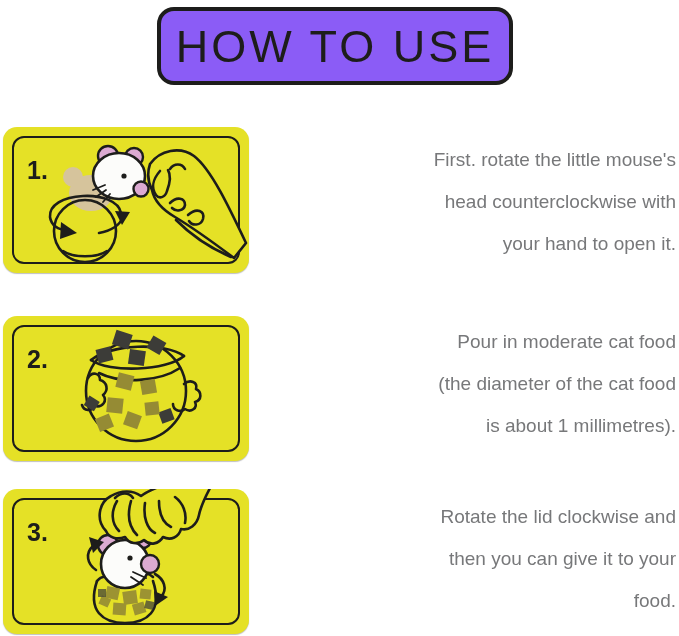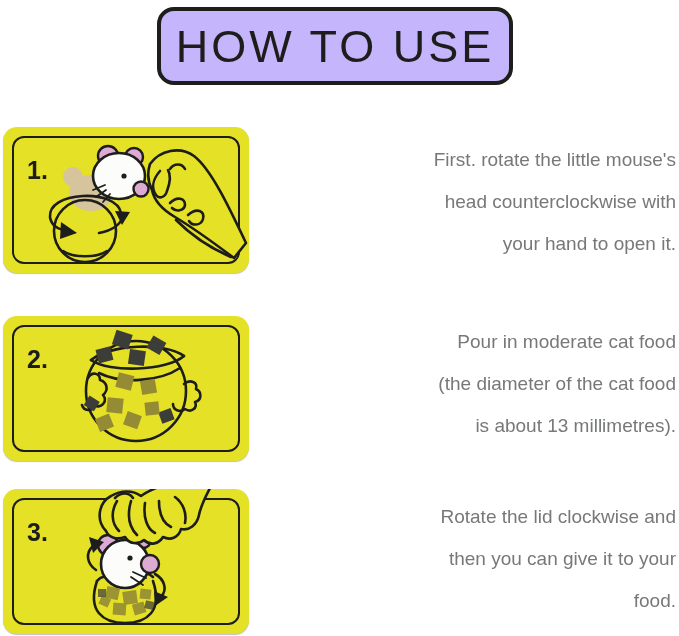--- a/index.html
+++ b/index.html
@@ -13,21 +13,21 @@
     --food_dark:#3c3c38;
   }
   *{box-sizing:border-box;}
   html,body{margin:0;padding:0;background:#fff;}
   body{font-family:"Liberation Sans", sans-serif;}
   .page{position:relative;width:679px;height:636px;background:#fff;overflow:hidden;}
 
   .title-box{
     position:absolute;left:157px;top:7px;width:356px;height:78px;
     border:4px solid var(--line_black);border-radius:17px;
-    display:flex;align-items:center;justify-content:center;background:#c4b5fd;
+    display:flex;align-items:center;justify-content:center;background:#8b5cf6;
   }
   .title-box span{
     font-size:45px;letter-spacing:3px;color:var(--line_black);
     white-space:nowrap;line-height:1;
   }
 
   .card{
     position:absolute;left:3px;width:246px;
     background:var(--card_yellow);border-radius:14px;
     box-shadow:0 1px 1px rgba(0,0,0,.25);
@@ -145,21 +145,21 @@
         <rect class="olive" x="138" y="64" width="15" height="14" transform="rotate(-10 145 71)"></rect>
         <rect class="olive" x="104" y="82" width="16" height="15" transform="rotate(6 112 89)"></rect>
         <rect class="olive" x="94" y="100" width="15" height="14" transform="rotate(-22 101 107)"></rect>
         <rect class="olive" x="122" y="97" width="15" height="14" transform="rotate(20 129 104)"></rect>
         <rect class="olive" x="142" y="86" width="14" height="13" transform="rotate(-6 149 92)"></rect>
       </g>
     </svg>
   </div>
   <p class="step-text text-2">Pour in moderate cat food
 (the diameter of the cat food
-is about 13 millimetres).</p>
+is about 1 millimetres).</p>
 
   <div class="card card-3">
     <div class="inner-border"></div>
     <span class="step-num">3.</span>
     <svg viewBox="0 0 246 145" aria-hidden="true">
 
       <g>
         <path class="ln" d="M 94,92 C 84,122 100,134 122,134 C 144,134 160,122 150,92"></path>
         <path class="ln" d="M 94,92 q 7,-8 14,-1 q 7,-8 14,-1 q 7,-8 14,-1 q 7,-8 14,-1"></path>
       </g>

